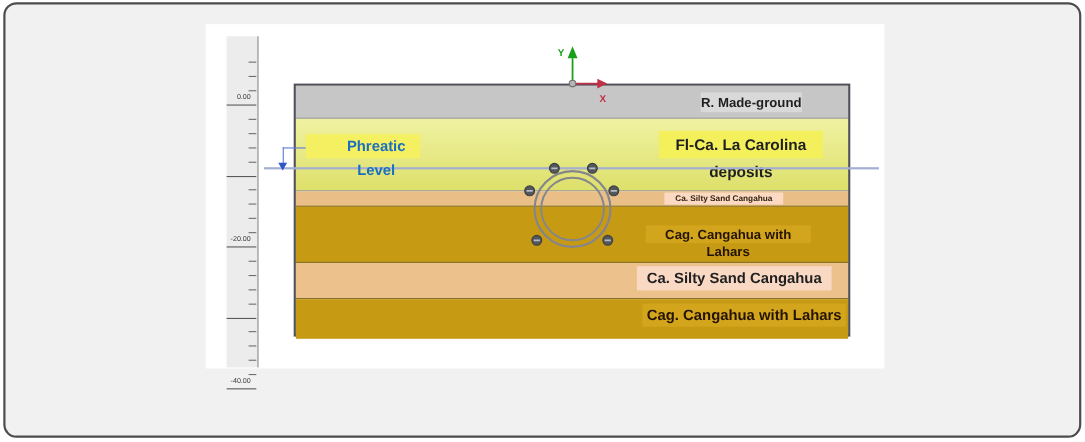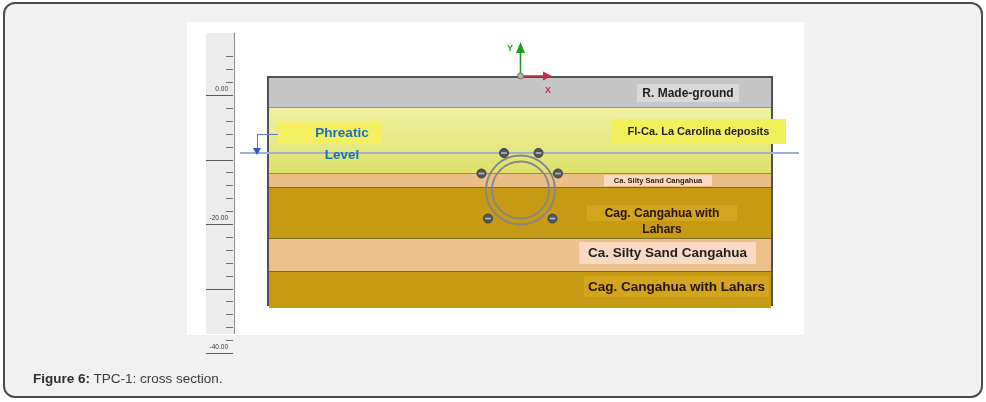--- a/index.html
+++ b/index.html
@@ -22,22 +22,22 @@
          border:2px solid #50505a;}
   .layer{position:relative;width:100%;}
   .l1{height:30px;border-bottom:1px solid #949494;}
   .l2{height:66px;border-bottom:1px solid #8c8c6e;}
   .l3{height:14px;border-bottom:1px solid #7a6a1e;}
   .l4{height:51px;border-bottom:1px solid #7a6a1e;}
   .l5{height:33px;border-bottom:1px solid #7a6a1e;}
   .l6{height:36px;}
 
   .lyrlabel{position:absolute;text-align:center;font-weight:bold;color:#1f1f1f;}
-  .lbl1{left:368px;top:6px;width:102px;height:18px;line-height:18px;font-size:12px;}
-  .lbl2{left:330px;top:41px;width:175px;height:25px;line-height:25px;font-size:11px;margin-left:12px;}
+  .lbl1{left:368px;top:6px;width:92px;height:18px;line-height:18px;font-size:12px;}
+  .lbl2{left:330px;top:41px;width:149px;height:25px;line-height:25px;font-size:14px;}
   .lbl3{left:335px;top:97px;width:108px;height:11px;line-height:11px;font-size:7.5px;color:#332211;}
   .lbl4{left:318px;top:127px;width:150px;height:16px;line-height:16px;font-size:12px;color:#241303;}
   .lbl5{left:310px;top:164px;width:177px;height:22px;line-height:22px;font-size:13.5px;}
   .lbl6{left:315px;top:198px;width:185px;height:21px;line-height:21px;font-size:13.5px;color:#241303;}
 
   
   .phline{position:absolute;left:53px;top:130px;width:559px;height:2px;}
   .ph-elbow-h{position:absolute;left:70px;top:112px;width:22px;height:1px;background:#5b7bd5;}
   .ph-elbow-v{position:absolute;left:70px;top:112px;width:1px;height:15px;background:#5b7bd5;}
   .ph-tri{position:absolute;left:66px;top:126px;width:0;height:0;
@@ -136,17 +136,14 @@
             <line x1="83.2" x2="88.8" y1="31.5" y2="31.5" stroke-width="1.6" style="stroke: rgb(183, 186, 192);"></line>
             <circle cx="16" cy="76.5" r="4.5" stroke="#3d3f44" stroke-width="1" style="fill: rgb(83, 86, 92);"></circle>
             <line x1="13.2" x2="18.8" y1="76.5" y2="76.5" stroke-width="1.6" style="stroke: rgb(183, 186, 192);"></line>
             <circle cx="80.5" cy="76.5" r="4.5" stroke="#3d3f44" stroke-width="1" style="fill: rgb(83, 86, 92);"></circle>
             <line x1="77.7" x2="83.3" y1="76.5" y2="76.5" stroke-width="1.6" style="stroke: rgb(183, 186, 192);"></line>
           </g>
       </svg>
 
     </div>
 
-    <div class="caption">
-      <b>Figure 6:</b><span> TPC-1: cross section.</span>
-    </div>
   </div>
 </div>
 
 </body></html>

